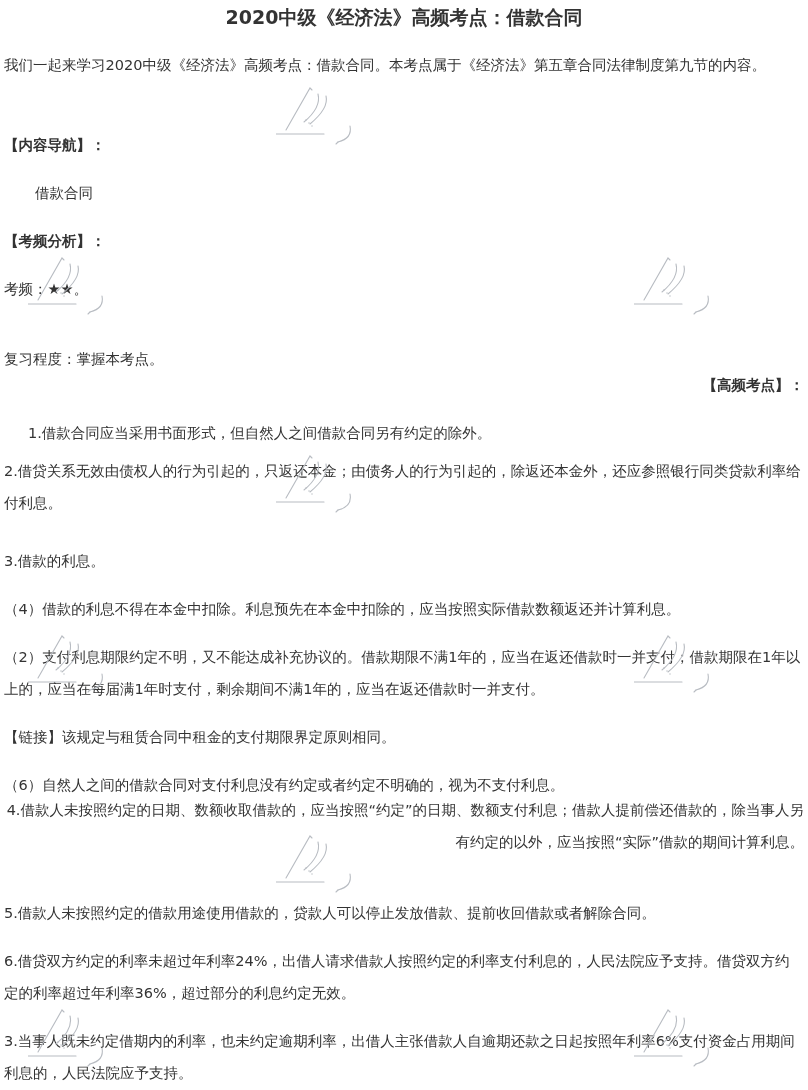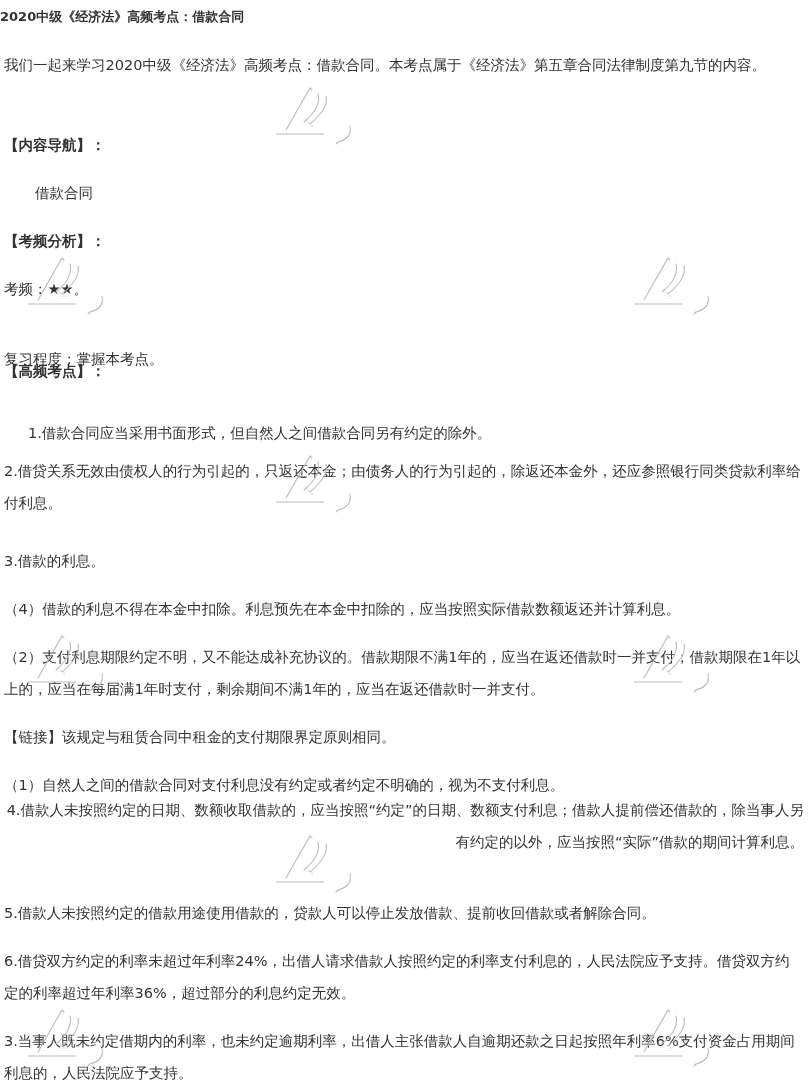--- a/index.html
+++ b/index.html
@@ -14,22 +14,23 @@
       overflow: hidden;
       font-family: "DejaVu Sans", "Liberation Sans", sans-serif;
       color: #333333;
       font-size: 14.5px;
     }
     .title {
       position: absolute;
       left: 0;
       top: 6px;
       width: 808px;
+      text-align: center;
       font-weight: bold;
-      font-size: 13px;
+      font-size: 19px;
       line-height: 22px;
       color: #333333;
     }
     .para {
       position: absolute;
       left: 4px;
       width: 800px;
       line-height: 32px;
       margin: 0;
       white-space: normal;
@@ -58,28 +59,28 @@
 
 <div id="page">
   <div class="title">2020中级《经济法》高频考点：借款合同</div>
 
   <p class="para" style="top: 49px;">我们一起来学习2020中级《经济法》高频考点：借款合同。本考点属于《经济法》第五章合同法律制度第九节的内容。</p>
   <p class="para bold" style="top: 129px;">【内容导航】：</p>
   <p class="para" style="top: 177px; margin-left: 31px;">借款合同</p>
   <p class="para bold" style="top: 225px;">【考频分析】：</p>
   <p class="para" style="top: 273px;">考频：★★。</p>
   <p class="para" style="top: 321px; margin-top: 22px;">复习程度：掌握本考点。</p>
-  <p class="para bold" style="top: 355px;">【高频考点】：</p>
+  <p class="para bold" style="top: 369px; text-align: right;">【高频考点】：</p>
   <p class="para" style="top: 417px; margin-left: 24px;">1.借款合同应当采用书面形式，但自然人之间借款合同另有约定的除外。</p>
   <p class="para" style="top: 455px;">2.借贷关系无效由债权人的行为引起的，只返还本金；由债务人的行为引起的，除返还本金外，还应参照银行同类贷款利率给付利息。</p>
   <p class="para" style="top: 545px;">3.借款的利息。</p>
   <p class="para indent" style="top: 593px;">（4）借款的利息不得在本金中扣除。利息预先在本金中扣除的，应当按照实际借款数额返还并计算利息。</p>
   <p class="para indent" style="top: 641px;">（2）支付利息期限约定不明，又不能达成补充协议的。借款期限不满1年的，应当在返还借款时一并支付；借款期限在1年以上的，应当在每届满1年时支付，剩余期间不满1年的，应当在返还借款时一并支付。</p>
   <p class="para" style="top: 721px;">【链接】该规定与租赁合同中租金的支付期限界定原则相同。</p>
-  <p class="para indent" style="top: 769px;">（1）自然人之间的借款合同对支付利息没有约定或者约定不明确的，视为不支付利息。</p>
+  <p class="para indent" style="top: 769px;">（6）自然人之间的借款合同对支付利息没有约定或者约定不明确的，视为不支付利息。</p>
   <p class="para" style="top: 794px; text-align: right;">4.借款人未按照约定的日期、数额收取借款的，应当按照“约定”的日期、数额支付利息；借款人提前偿还借款的，除当事人另有约定的以外，应当按照“实际”借款的期间计算利息。</p>
   <p class="para" style="top: 897px;">5.借款人未按照约定的借款用途使用借款的，贷款人可以停止发放借款、提前收回借款或者解除合同。</p>
   <p class="para" style="top: 945px;">6.借贷双方约定的利率未超过年利率24%，出借人请求借款人按照约定的利率支付利息的，人民法院应予支持。借贷双方约定的利率超过年利率36%，超过部分的利息约定无效。</p>
   <p class="para" style="top: 1025px;">3.当事人既未约定借期内的利率，也未约定逾期利率，出借人主张借款人自逾期还款之日起按照年利率6%支付资金占用期间利息的，人民法院应予支持。</p>
 
   <div id="watermarks">
       <div class="wm" style="left: 276px; top: 82px;">
     <svg viewBox="0 0 100 64" xmlns="http://www.w3.org/2000/svg">
       <g fill="none" stroke="#b8bcc2" stroke-width="1.1" stroke-linecap="round">
         <path d="M10 48 L 34 6 L 36 8"></path>

